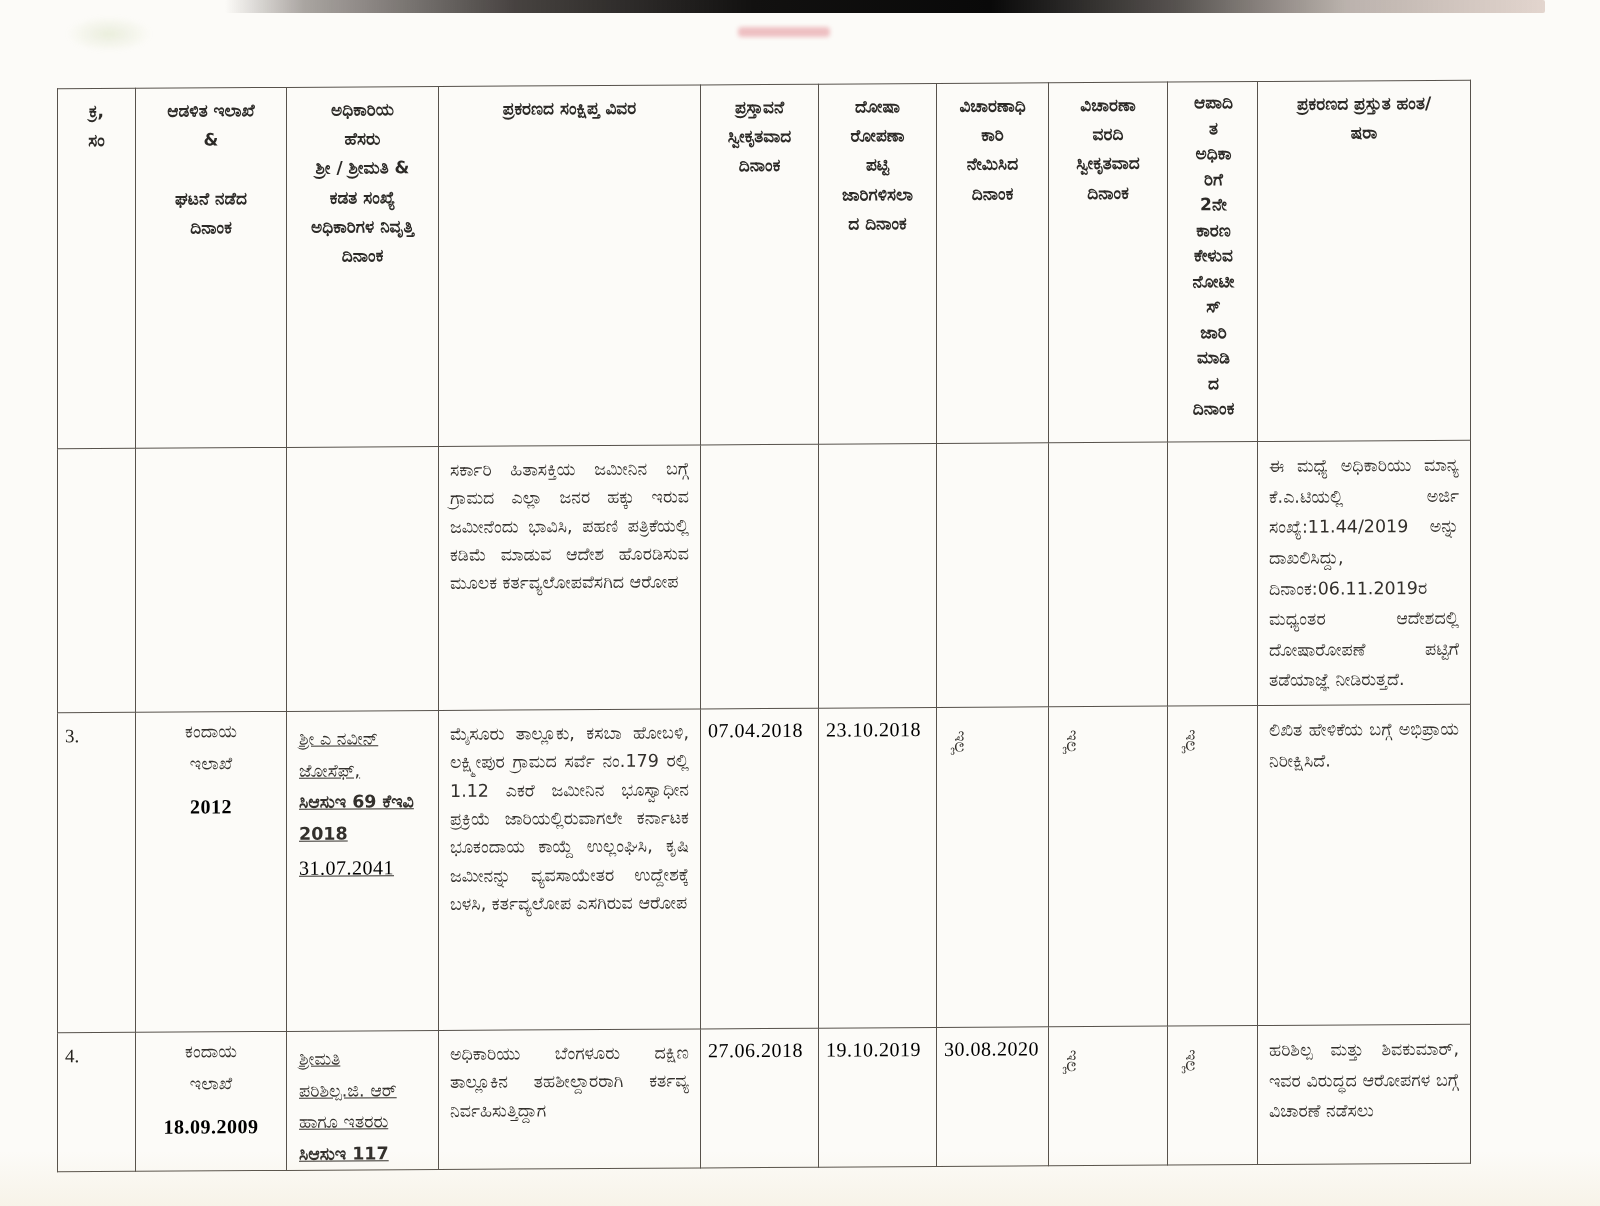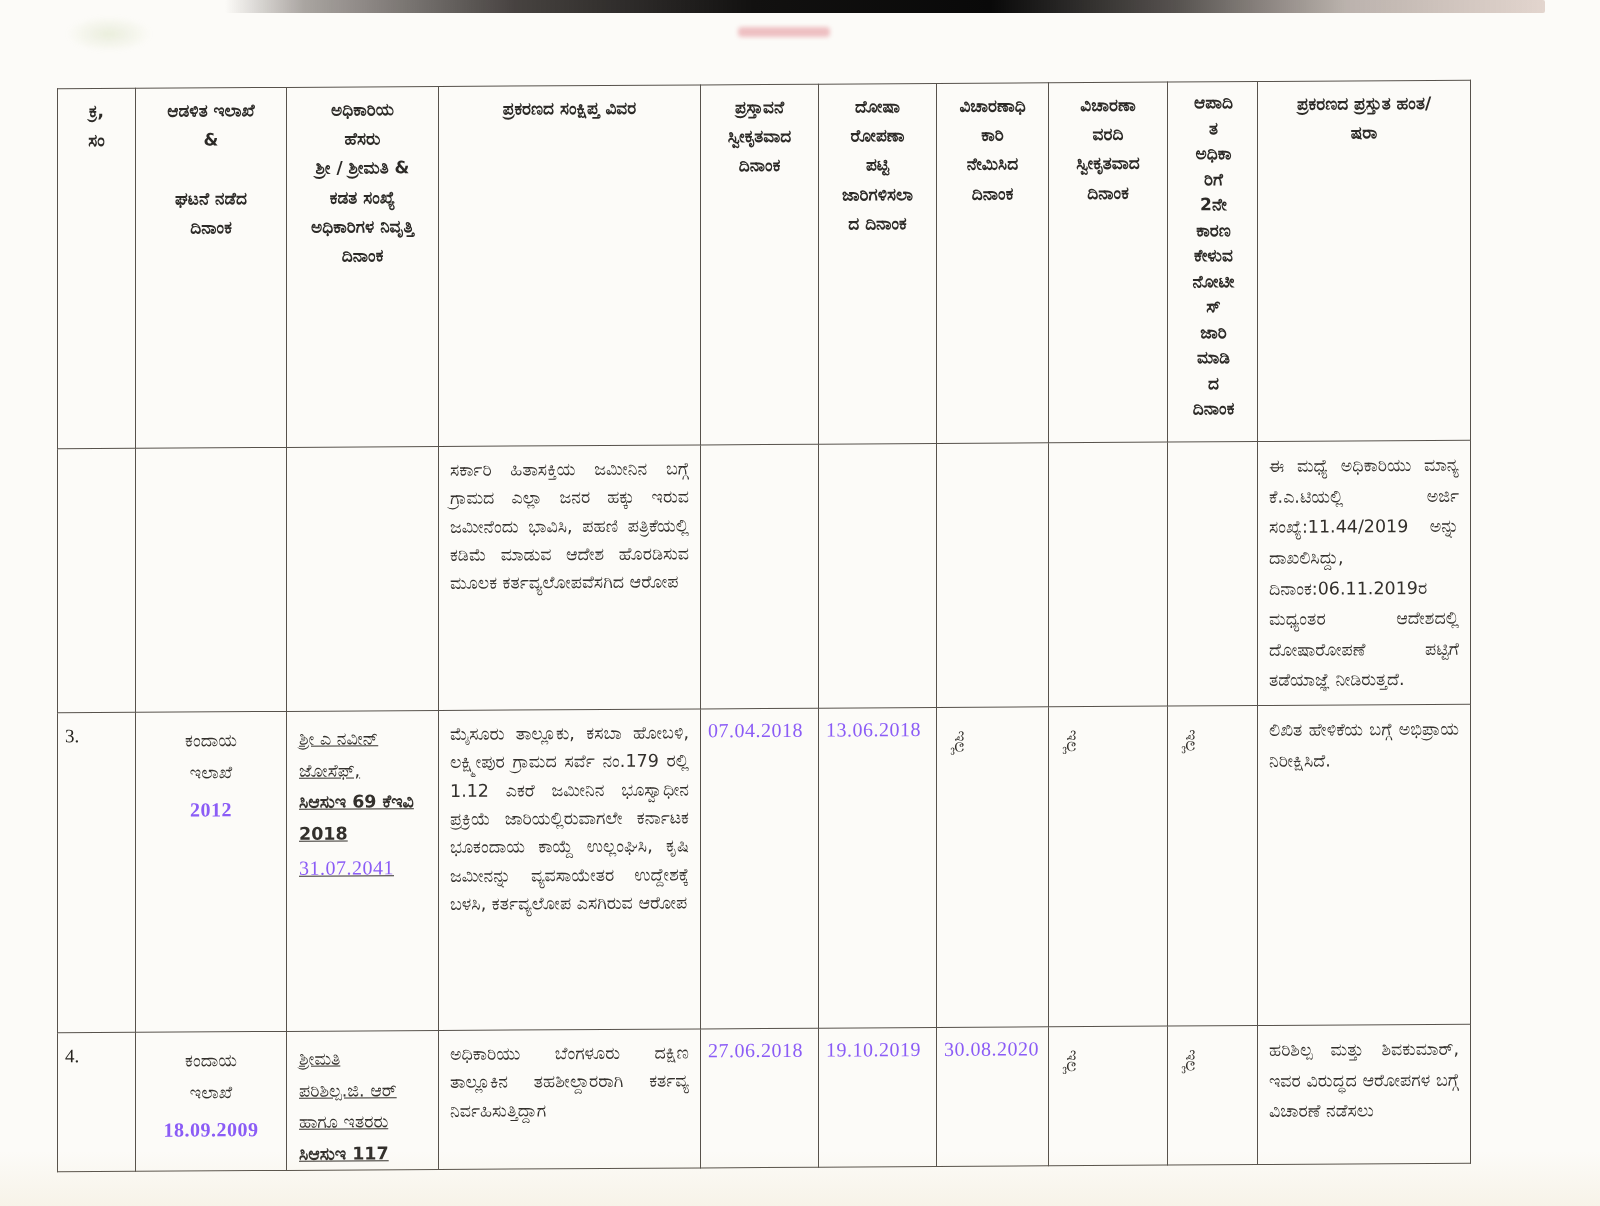--- a/index.html
+++ b/index.html
@@ -57,34 +57,34 @@
 
   th.col9{line-height:1.5;text-align:center;padding-left:10px;}
 
   tbody td{font-size:17.5px;line-height:1.62;}
   .brief,.status{
     text-align:justify;text-justify:inter-word;
     padding:9px 11px;white-space:normal;
   }
   .status{line-height:1.75;}
   .pre{white-space:pre-line;}
-  .num{font-family:"Liberation Serif", serif;font-size:20px;color:#8b5cf6;letter-spacing:.5px;}
+  .num{font-family:"Liberation Serif", serif;font-size:20px;color:#000000;letter-spacing:.5px;}
   .b{font-weight:700;}
   .sl-cell{font-family:"Liberation Serif", serif;font-size:19px;text-align:left;padding:8px 0 0 7px;color:#26241f;}
-  .dept-cell{text-align:center;line-height:1.85;padding-top:12px;}
+  .dept-cell{text-align:center;line-height:1.85;padding-top:3px;}
   .officer-cell{text-align:left;line-height:1.8;padding:12px 6px 0 12px;text-decoration:underline;}
   .date-cell{text-align:left;padding:5px 2px 0 7px;}
   .rot{
     display:inline-block;
     transform:rotate(90deg);
     transform-origin:50% 50%;
     margin:16px 0 0 4px;
     font-size:17px;
   }
-  .dept-date{display:block;margin-top:2px;}
+  .dept-date{display:block;margin-top:8px;}
   .file-no{display:inline;}
 </style>
 </head>
 <body>
 
 <div class="artifact-top"></div>
 <div class="artifact-pink"></div>
 <div class="artifact-corner"></div>
 
 <table>
@@ -172,21 +172,21 @@
         <span class="dept-date num b">2012</span>
       </td>
       <td class="officer-cell">
         <span class="pre">ಶ್ರೀ ಎ ನವೀನ್
 ಜೋಸೆಫ್,</span><br>
         <span class="file-no b">ಸಿಆಸುಇ 69 ಕೆಇವಿ 2018</span><br>
         <span class="num">31.07.2041</span>
       </td>
       <td class="brief">ಮೈಸೂರು ತಾಲ್ಲೂಕು, ಕಸಬಾ ಹೋಬಳಿ, ಲಕ್ಷ್ಮೀಪುರ ಗ್ರಾಮದ ಸರ್ವೆ ನಂ.179 ರಲ್ಲಿ 1.12 ಎಕರೆ ಜಮೀನಿನ ಭೂಸ್ವಾಧೀನ ಪ್ರಕ್ರಿಯೆ ಜಾರಿಯಲ್ಲಿರುವಾಗಲೇ ಕರ್ನಾಟಕ ಭೂಕಂದಾಯ ಕಾಯ್ದೆ ಉಲ್ಲಂಘಿಸಿ, ಕೃಷಿ ಜಮೀನನ್ನು ವ್ಯವಸಾಯೇತರ ಉದ್ದೇಶಕ್ಕೆ ಬಳಸಿ, ಕರ್ತವ್ಯಲೋಪ ಎಸಗಿರುವ ಆರೋಪ</td>
       <td class="date-cell num">07.04.2018</td>
-      <td class="date-cell num">13.06.2018</td>
+      <td class="date-cell num">23.10.2018</td>
       <td class="date-cell"><span class="rot">ಇಲ್ಲ</span></td>
       <td class="date-cell"><span class="rot">ಇಲ್ಲ</span></td>
       <td class="date-cell"><span class="rot">ಇಲ್ಲ</span></td>
       <td class="status">ಲಿಖಿತ ಹೇಳಿಕೆಯ ಬಗ್ಗೆ ಅಭಿಪ್ರಾಯ ನಿರೀಕ್ಷಿಸಿದೆ.</td>
     </tr>
 
     <tr class="r4">
       <td class="sl-cell">4.</td>
       <td class="dept-cell">
         <span class="pre">ಕಂದಾಯ

